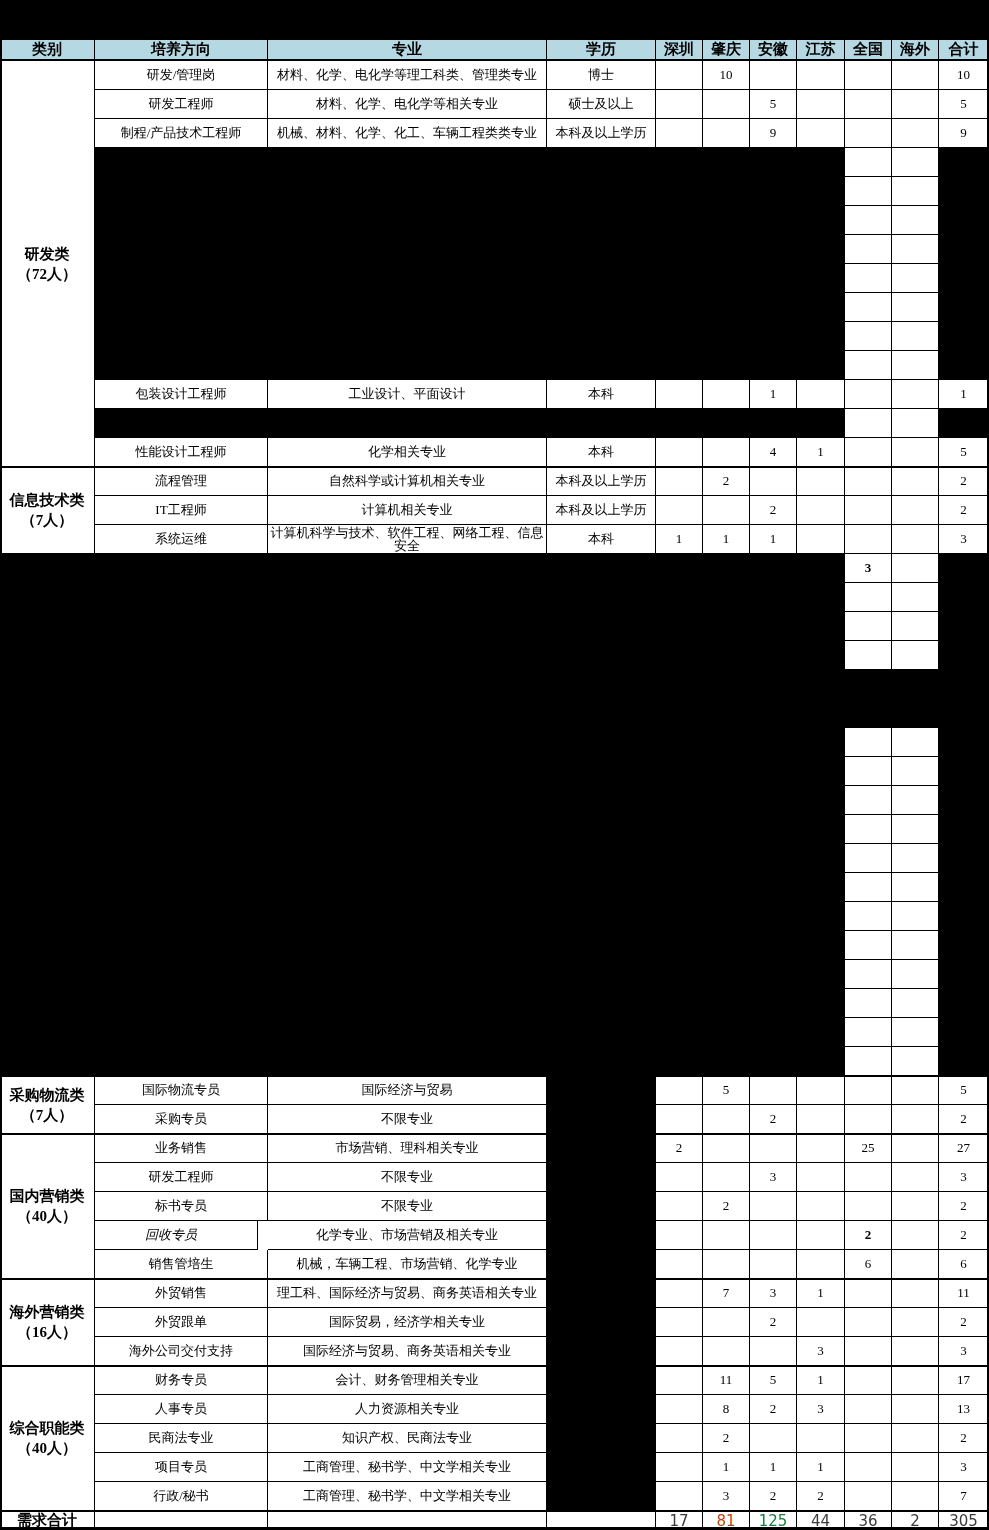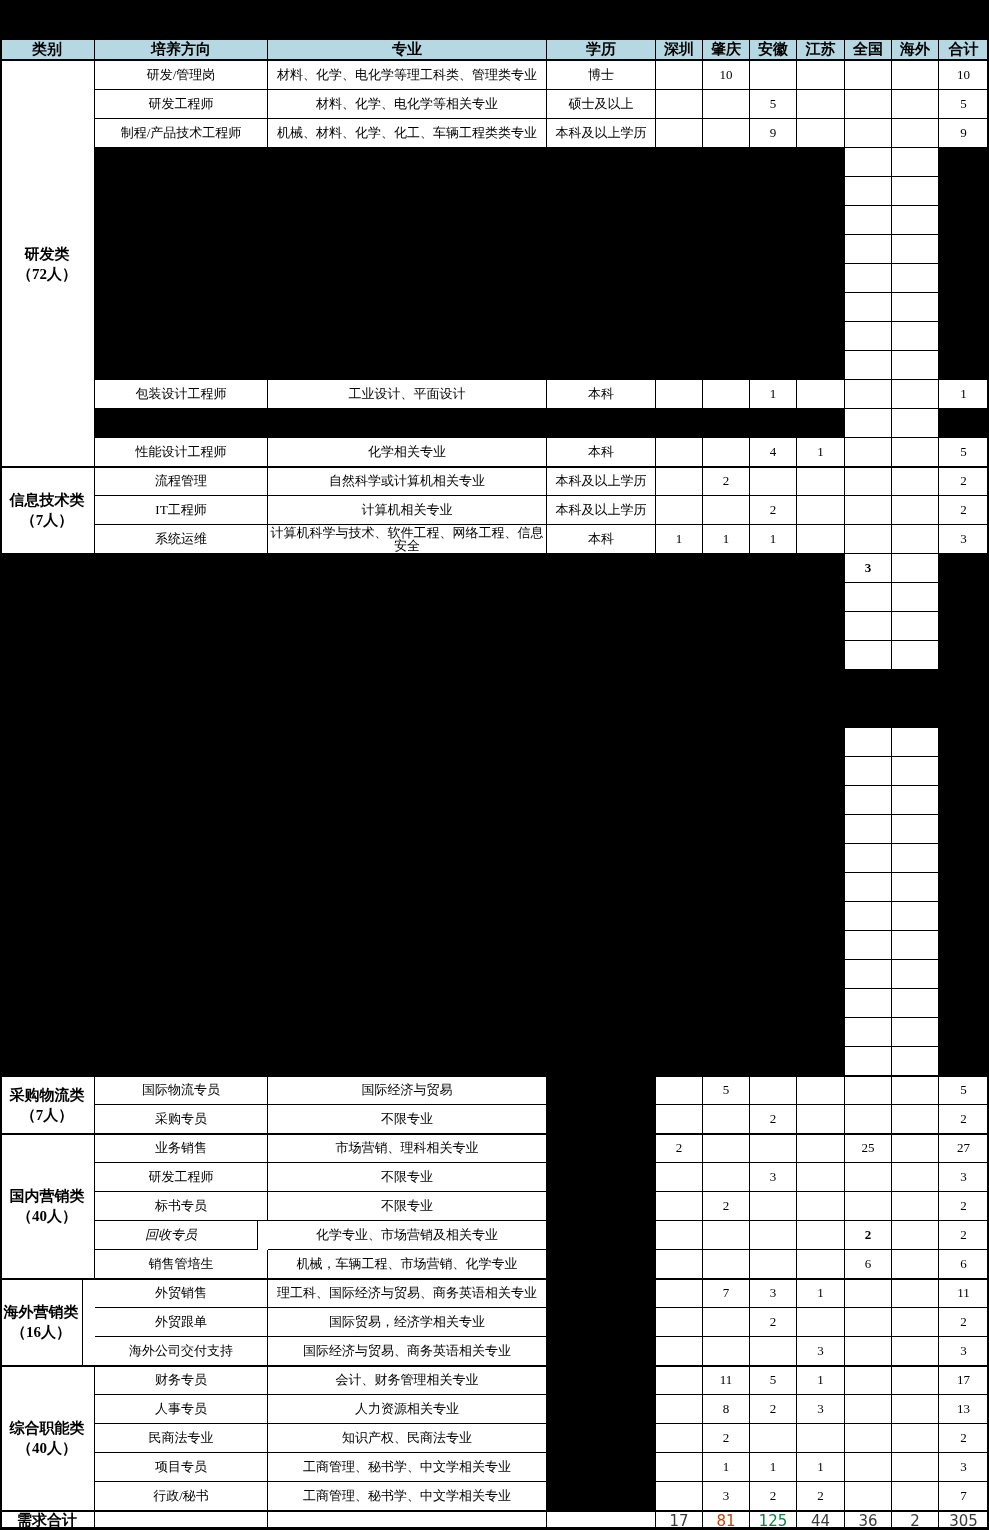--- a/index.html
+++ b/index.html
@@ -548,21 +548,21 @@
       <div class="cell" style="left: 939px; width: 50px; top: 1482px; height: 29px;">7</div>
       <div class="cell cat" style="left: 0px; width: 95px; top: 61px; height: 406px;">研发类
 （72人）</div>
       <div class="cell cat" style="left: 0px; width: 95px; top: 467px; height: 87px;">信息技术类
 （7人）</div>
       <div class="cell cat" style="left: 0px; width: 95px; top: 554px; height: 522px;"></div>
       <div class="cell cat" style="left: 0px; width: 95px; top: 1076px; height: 58px;">采购物流类
 （7人）</div>
       <div class="cell cat" style="left: 0px; width: 95px; top: 1134px; height: 145px;">国内营销类
 （40人）</div>
-      <div class="cell cat" style="left: 0px; width: 83px; top: 1279px; height: 87px;">海外营销类
+      <div class="cell cat" style="left: 0px; width: 95px; top: 1279px; height: 87px;">海外营销类
 （16人）</div>
       <div class="cell cat" style="left: 0px; width: 95px; top: 1366px; height: 145px;">综合职能类
 （40人）</div>
     </div>
 
   <div class="tcell tlabel x0">需求合计</div>
   <div class="tcell x1"></div>
   <div class="tcell x2"></div>
   <div class="tcell x3"></div>
   <div class="tcell tval x4" style="color: rgb(59, 59, 59);">17</div>

